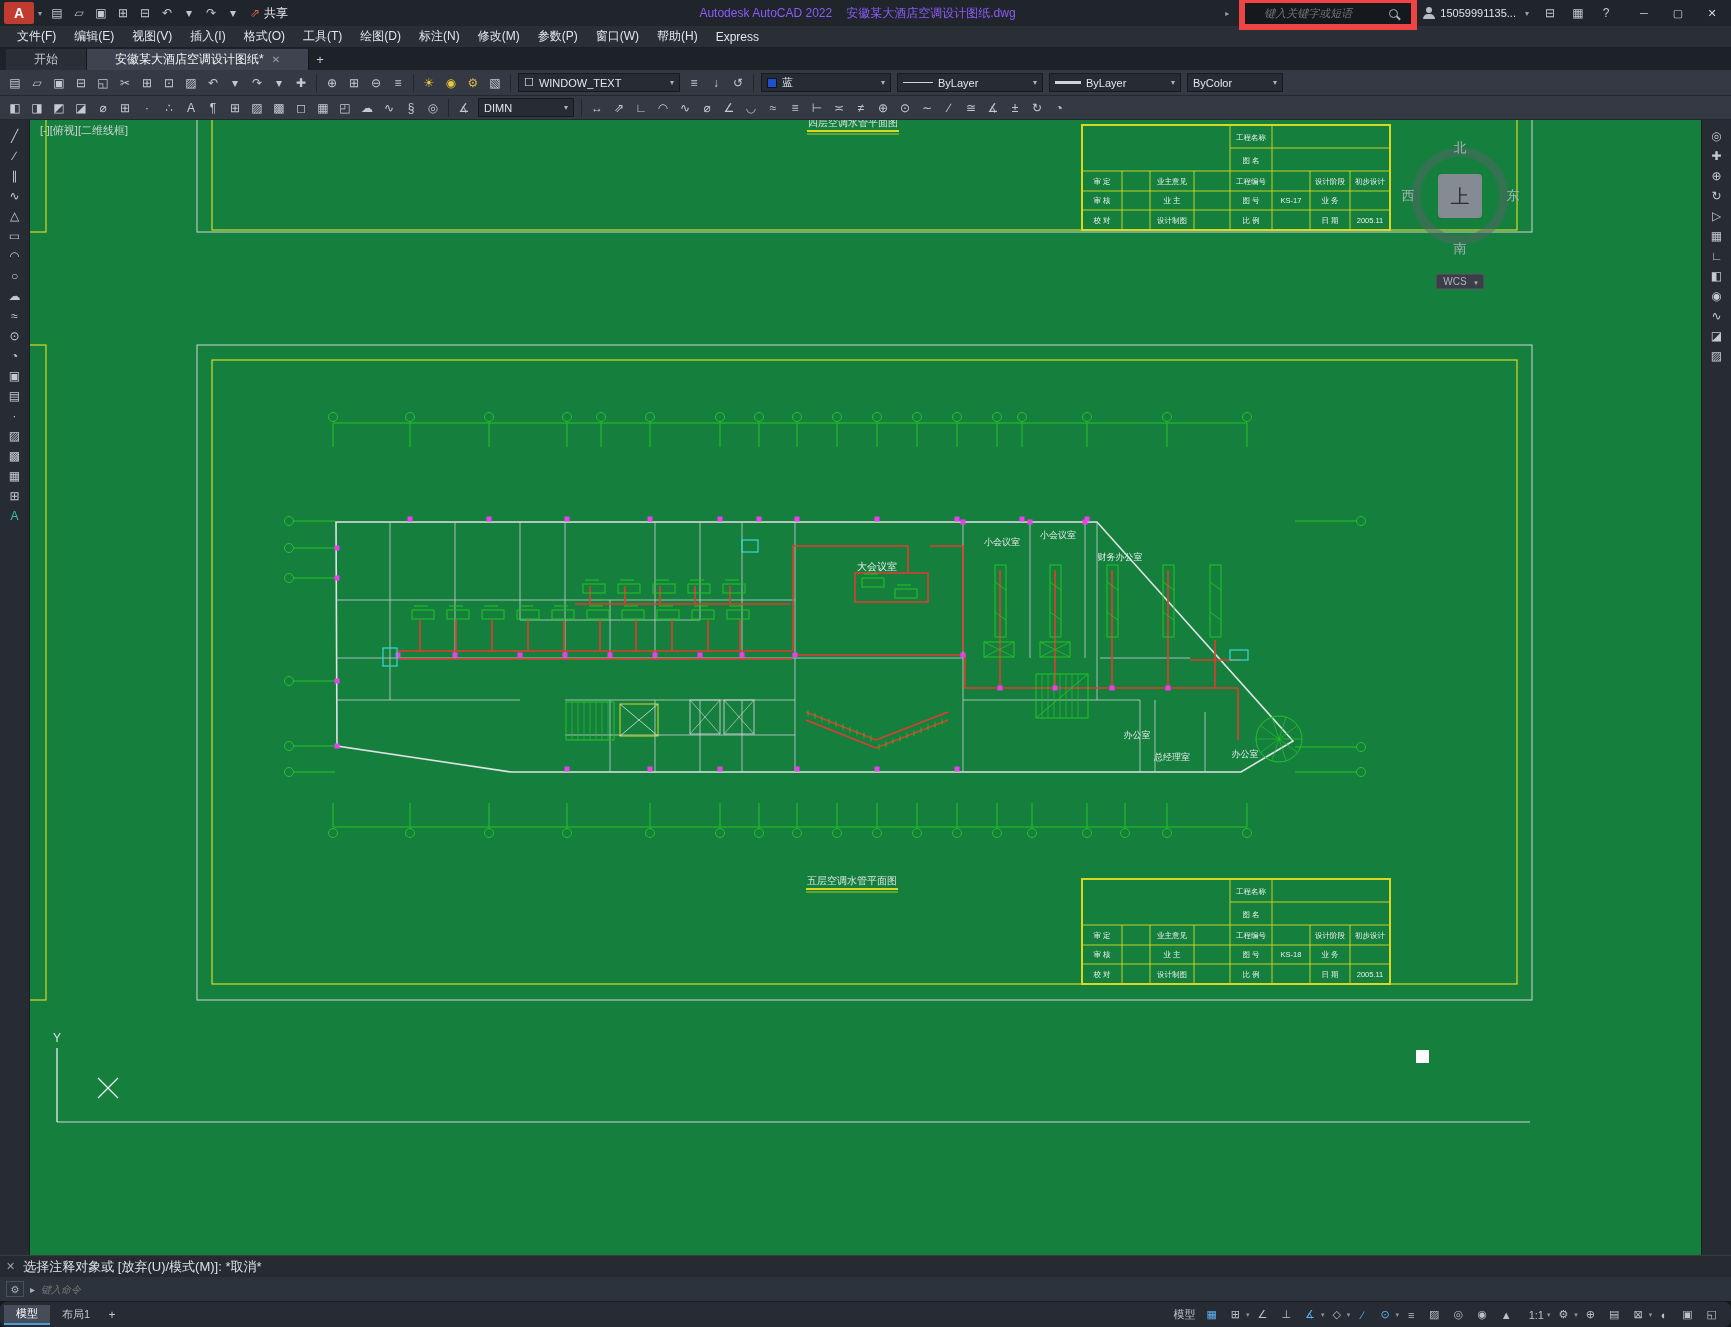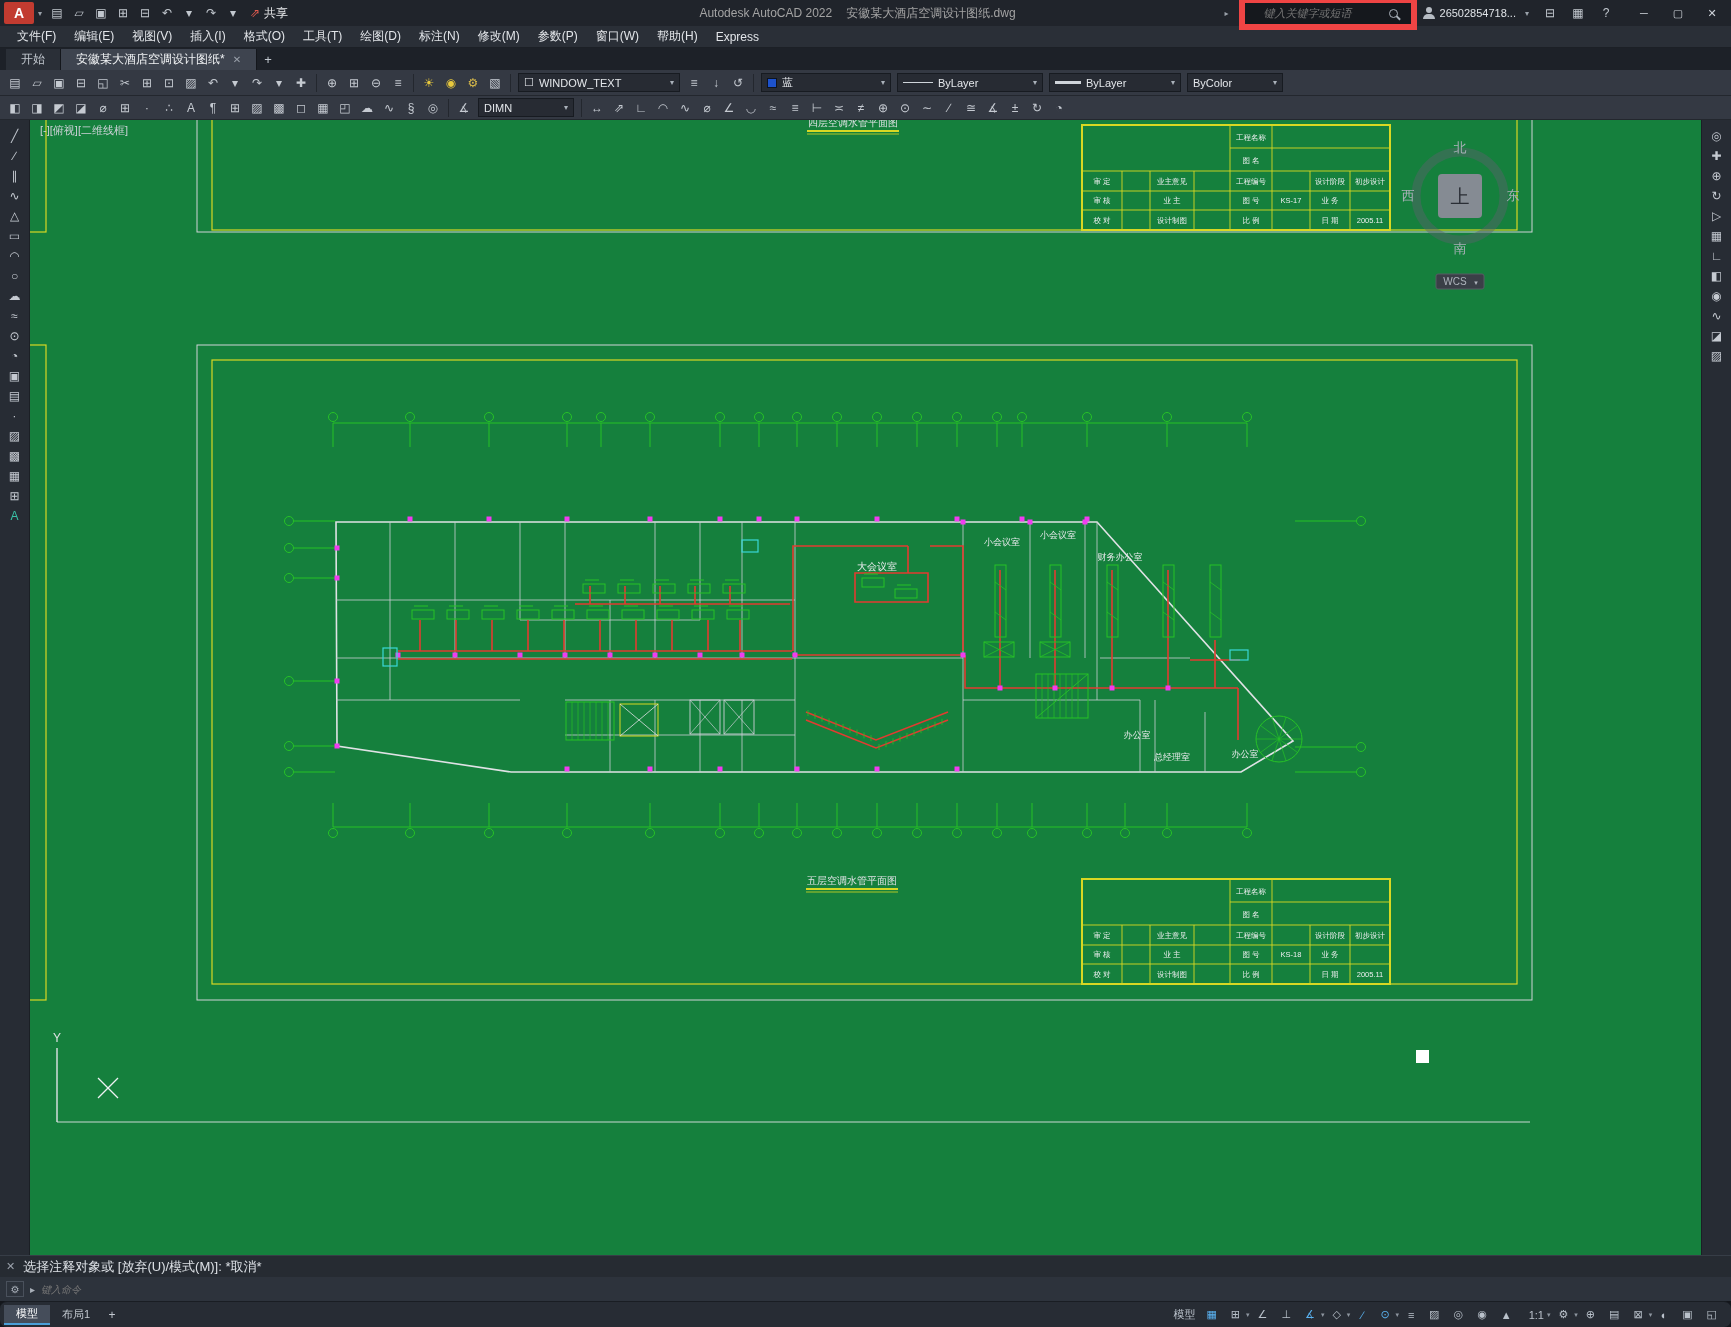--- a/index.html
+++ b/index.html
@@ -9,41 +9,41 @@
 
   
   .titlebar { height:26px; background:#20242b; display:flex; align-items:center; color:#d6dade; font-size:12px; position:relative; }
   .logo { width:30px; height:22px; margin-left:4px; background:#c23b30; color:#fff; font-weight:bold;
     display:flex; align-items:center; justify-content:center; border-radius:2px; font-size:14px; }
   .tb-caret { color:#9aa1aa; font-size:8px; padding:0 4px; }
   .ic { width:22px; height:20px; display:flex; align-items:center; justify-content:center; color:#c2c8cf; font-size:12px; }
   .qat { display:flex; align-items:center; }
   .share { display:flex; align-items:center; gap:4px; margin-left:6px; color:#e8eaec; }
   .share .share-ic { color:#e05a4e; font-size:12px; }
-  .tb-title { position:absolute; left:0; right:16px; text-align:center; pointer-events:none; color:#a3a3a3; }
+  .tb-title { position:absolute; left:0; right:16px; text-align:center; pointer-events:none; color:#8b5cf6; }
   .tb-title .doc { margin-left:14px; }
   .tb-right { margin-left:auto; display:flex; align-items:center; gap:6px; padding-right:2px; }
   .search { display:flex; align-items:center; background:#15181d; border:6px solid #ef4444; height:33px; width:178px; padding:0 19px; gap:5px; }
   .search input { flex:1; background:transparent; border:none; outline:none; color:#c7ccd2; font-style:italic; font-size:11px; width:120px; }
   .mag { width:9px; height:9px; border:1.5px solid #aab1ba; border-radius:50%; position:relative; flex:none; }
   .mag::after { content:""; position:absolute; width:5px; height:1.5px; background:#aab1ba; transform:rotate(45deg); right:-4px; bottom:-2px; }
   .person { width:12px; height:12px; position:relative; }
   .person::before { content:""; position:absolute; width:6px; height:6px; border-radius:50%; background:#b6bcc4; left:3px; top:0; }
   .person::after { content:""; position:absolute; width:12px; height:5px; border-radius:6px 6px 0 0; background:#b6bcc4; bottom:0; left:0; }
   .user { display:flex; align-items:center; gap:5px; font-size:11px; color:#dfe3e7; }
   .winbtns { display:flex; margin-left:4px; }
   .winbtns span { width:34px; height:26px; display:flex; align-items:center; justify-content:center; color:#cfd4da; font-size:11px; }
 
   
   .menubar { height:22px; background:#2a2f37; display:flex; align-items:flex-end; padding-left:8px; border-bottom:1px solid #1c2026; }
   .menubar .mitem { padding:0 9px; font-size:12px; color:#e2e5e9; height:100%; display:flex; align-items:center; }
 
   
   .filetabs { height:22px; background:#1d2128; display:flex; align-items:flex-end; padding-left:6px; }
-  .ftab { height:21px; display:flex; align-items:center; padding:0 15px; font-size:12px; color:#c3c9d0; background:#2a2f37; border-right:1px solid #14171c; gap:8px; }
+  .ftab { height:21px; display:flex; align-items:center; padding:0 28px; font-size:12px; color:#c3c9d0; background:#2a2f37; border-right:1px solid #14171c; gap:8px; }
   .ftab.active { background:#3e444f; color:#f0f2f4; }
   .ftab .x { color:#9aa1ab; font-size:10px; }
   .ftab-add { width:22px; height:21px; display:flex; align-items:center; justify-content:center; color:#c3c9d0; font-size:13px; }
 
   
   .toolrow { background:#343943; display:flex; align-items:center; padding:0 4px; border-bottom:1px solid #23272e; }
   .toolrow1 { height:26px; }
   .toolrow2 { height:24px; }
   .tico { width:22px; height:20px; display:flex; align-items:center; justify-content:center; font-size:12px; color:#c5cad1; flex:none; }
   .tsep { width:1px; height:18px; background:#23272e; margin:0 4px; flex:none; }
@@ -130,21 +130,21 @@
       <span>Autodesk AutoCAD 2022</span><span class="doc">安徽某大酒店空调设计图纸.dwg</span>
     </div>
     <div class="tb-right">
       <span class="tb-caret">▸</span>
       <div class="search">
         <input placeholder="键入关键字或短语" style="">
         <span class="mag"></span>
       </div>
       <div class="user">
         <span class="person"></span>
-        <span>26502854718...</span>
+        <span>15059991135...</span>
         <span class="tb-caret">▾</span>
       </div>
       <span class="ic">⊟</span>
       <span class="ic">▦</span>
       <span class="ic">?</span>
       <div class="winbtns">
         <span>─</span>
         <span>▢</span>
         <span>✕</span>
       </div>

